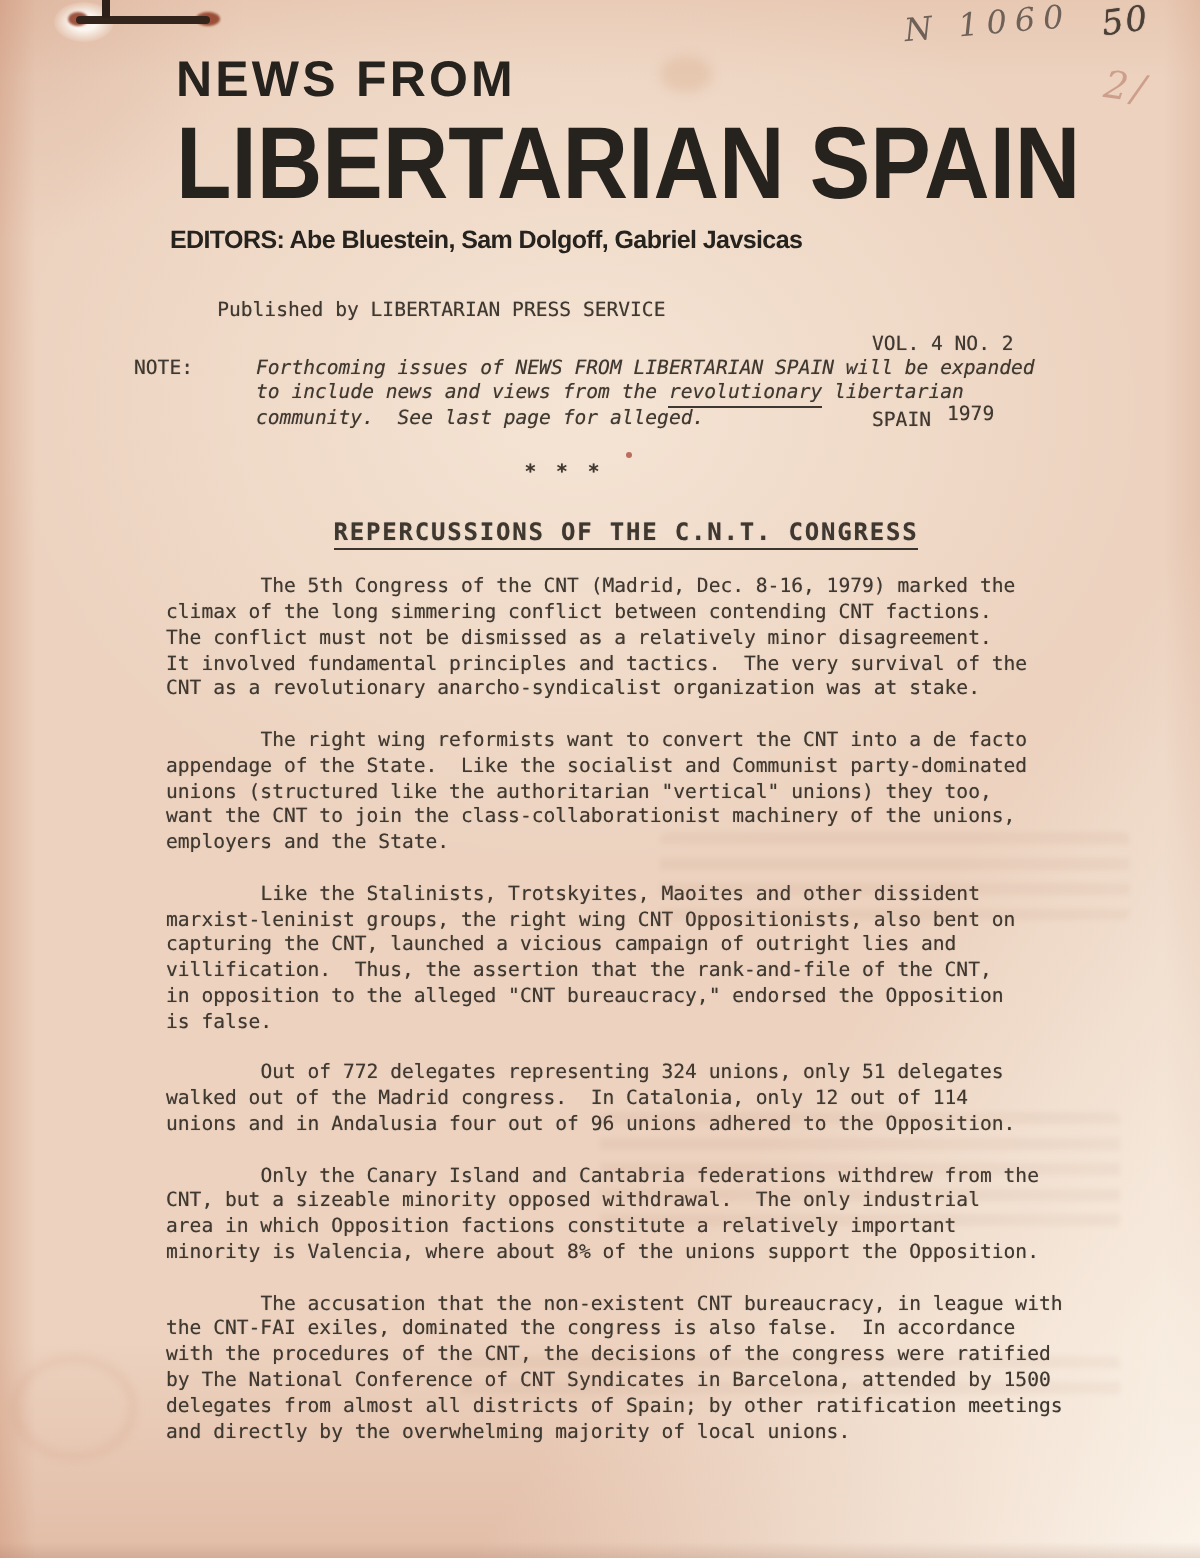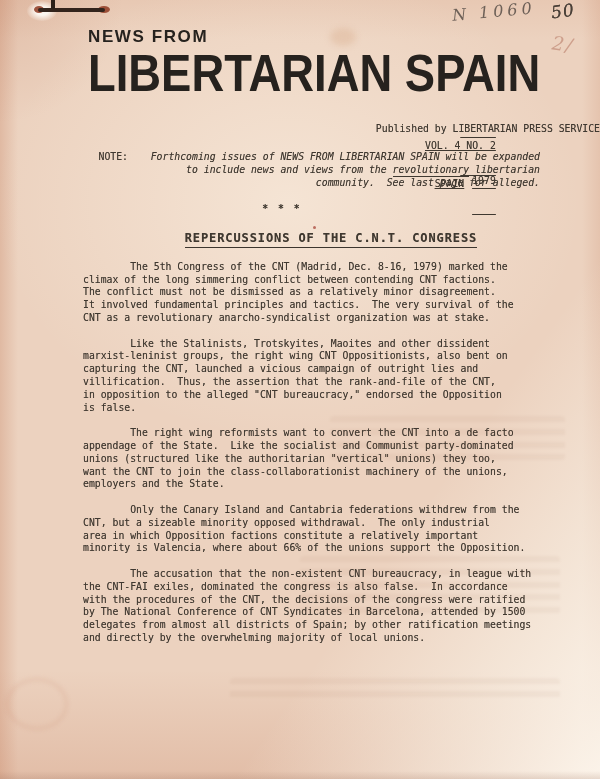--- a/index.html
+++ b/index.html
@@ -17,37 +17,37 @@
     font-family:"DejaVu Sans Mono","Liberation Mono",monospace;
   }
   
   .tw{
     font-family:"DejaVu Sans Mono","Liberation Mono",monospace;
     font-size:9.8px;line-height:12.8px;color:#3f3830;
     white-space:pre-wrap;text-shadow:0 0 0.4px rgba(63,56,48,0.55);
   }
   
   .masthead{margin:28px 0 0 88px;color:#26221e;}
-  .news-from{font-family:"Liberation Sans",sans-serif;font-weight:700;font-size:17px;line-height:1;letter-spacing:1.6px;}
+  .news-from{font-family:"Liberation Sans",sans-serif;font-weight:700;font-size:25px;line-height:1;letter-spacing:1.6px;}
   .main-title{font-family:"Liberation Sans",sans-serif;font-weight:700;font-size:51px;line-height:1;white-space:nowrap;
     transform:scaleX(0.89);transform-origin:left center;margin-top:3px;letter-spacing:0;}
   .address{font-family:"Liberation Sans",sans-serif;font-weight:700;font-size:18px;line-height:1;letter-spacing:-0.2px;margin-top:7px;margin-left:-1px;}
   .editors{font-family:"Liberation Sans",sans-serif;font-weight:700;font-size:12.5px;line-height:1;letter-spacing:-0.3px;margin-top:7px;margin-left:-3px;}
   
-  .pub-row{position:relative;margin:11px 0 0 85px;height:28px;text-align:right;}
-  .issue{position:absolute;left:340px;top:4px;text-decoration:underline;}
+  .pub-row{position:relative;margin:11px 0 0 85px;height:28px;}
+  .issue{position:absolute;left:351px;top:4px;}
   .year{position:relative;top:-3px;margin-left:8px;}
   
-  .note{display:flex;margin:13px 0 0 67px;text-align:right;}
+  .note{display:flex;margin:13px 0 0 67px;}
   .note-label{flex:none;width:61px;}
   .note-text{width:412px;font-style:italic;}
   .u{border-bottom:1px solid #3f3830;padding-bottom:1px;}
   
   .separator{position:relative;left:-29px;margin:14px 0 0 83px;width:456px;text-align:center;font-weight:bold;letter-spacing:2px;}
-  .headline-row{position:relative;left:20px;margin:11px 0 0 83px;width:456px;text-align:center;}
+  .headline-row{position:relative;left:2px;margin:11px 0 0 83px;width:456px;text-align:center;}
   .headline{display:inline-block;font-weight:bold;font-size:12px;letter-spacing:0.9px;
     border-bottom:1.5px solid #3c352e;padding-bottom:2px;}
   .para{margin:12.8px 0 0 83px;width:472px;}
   p{margin:0;}
   
   .staple{position:absolute;left:0;top:0;width:130px;height:30px;}
   .staple-halo{position:absolute;left:27px;top:1px;width:30px;height:20px;border-radius:50%;
     background:radial-gradient(ellipse, rgba(252,248,242,0.95) 30%, rgba(252,248,242,0) 75%);}
   .staple-bar{position:absolute;left:38px;top:8px;width:67px;height:3.5px;background:#33241c;border-radius:2px;}
   .staple-stub{position:absolute;left:51px;top:0;width:3.5px;height:9px;background:#2c2019;}
@@ -93,20 +93,21 @@
   <div class="bleed bleed-3"></div>
   <div class="edge-bottom"></div>
 
   <div class="annot annot-catalog">N 1060</div>
   <div class="annot annot-price">50</div>
   <div class="annot annot-faint">2/</div>
 
   <header class="masthead">
     <div class="news-from">NEWS FROM</div>
     <div class="main-title">LIBERTARIAN SPAIN</div>
+    <div class="editors">EDITORS: Abe Bluestein, Sam Dolgoff, Gabriel Javsicas</div>
   </header>
 
   <div class="pub-row tw">
     <span>Published by LIBERTARIAN PRESS SERVICE</span>
     <div class="issue">
       <div>VOL. 4 NO. 2</div>
       <div><span>SPAIN</span><span class="year">1979</span></div>
     </div>
   </div>
 
@@ -121,35 +122,38 @@
 
   <div class="headline-row">
     <span class="headline tw">REPERCUSSIONS OF THE C.N.T. CONGRESS</span>
   </div>
 
   <p class="para tw">        The 5th Congress of the CNT (Madrid, Dec. 8-16, 1979) marked the
 climax of the long simmering conflict between contending CNT factions.
 The conflict must not be dismissed as a relatively minor disagreement.
 It involved fundamental principles and tactics.  The very survival of the
 CNT as a revolutionary anarcho-syndicalist organization was at stake.</p>
+  <p class="para tw">        The right wing reformists want to convert the CNT into a de facto
+appendage of the State.  Like the socialist and Communist party-dominated
+unions (structured like the authoritarian "vertical" unions) they too,
+want the CNT to join the class-collaborationist machinery of the unions,
+employers and the State.</p>
   <p class="para tw">        Like the Stalinists, Trotskyites, Maoites and other dissident
 marxist-leninist groups, the right wing CNT Oppositionists, also bent on
 capturing the CNT, launched a vicious campaign of outright lies and
 villification.  Thus, the assertion that the rank-and-file of the CNT,
 in opposition to the alleged "CNT bureaucracy," endorsed the Opposition
 is false.</p>
-  <p class="para tw">        The right wing reformists want to convert the CNT into a de facto
-appendage of the State.  Like the socialist and Communist party-dominated
-unions (structured like the authoritarian "vertical" unions) they too,
-want the CNT to join the class-collaborationist machinery of the unions,
-employers and the State.</p>
+  <p class="para tw">        Out of 772 delegates representing 324 unions, only 51 delegates
+walked out of the Madrid congress.  In Catalonia, only 12 out of 114
+unions and in Andalusia four out of 96 unions adhered to the Opposition.</p>
   <p class="para tw">        Only the Canary Island and Cantabria federations withdrew from the
 CNT, but a sizeable minority opposed withdrawal.  The only industrial
 area in which Opposition factions constitute a relatively important
-minority is Valencia, where about 66% of the unions support the Opposition.</p>
+minority is Valencia, where about 8% of the unions support the Opposition.</p>
   <p class="para tw">        The accusation that the non-existent CNT bureaucracy, in league with
 the CNT-FAI exiles, dominated the congress is also false.  In accordance
 with the procedures of the CNT, the decisions of the congress were ratified
 by The National Conference of CNT Syndicates in Barcelona, attended by 1500
 delegates from almost all districts of Spain; by other ratification meetings
 and directly by the overwhelming majority of local unions.</p>
 
 </div>
 
 </body></html>

